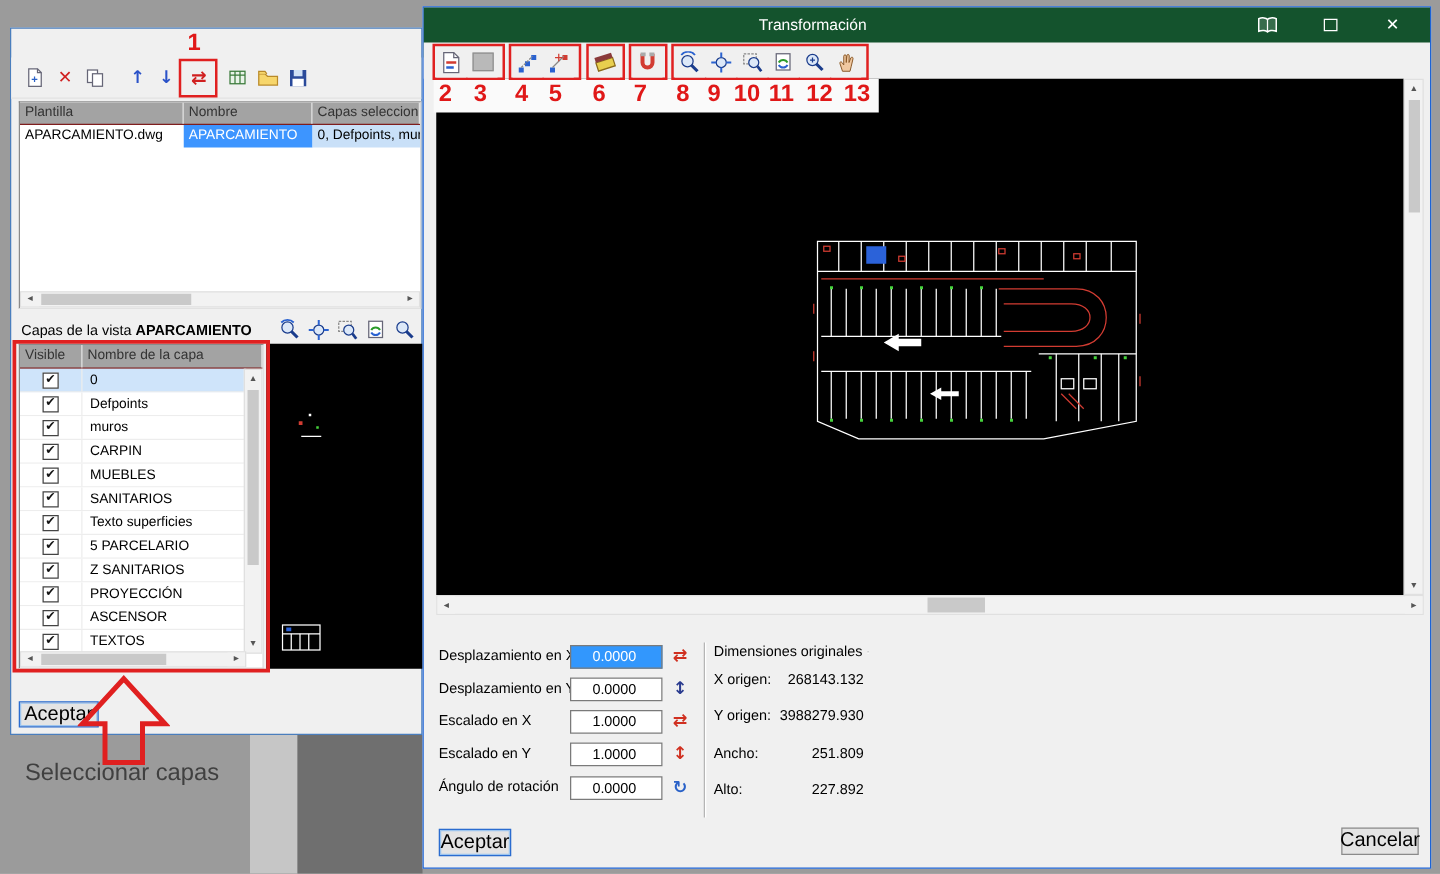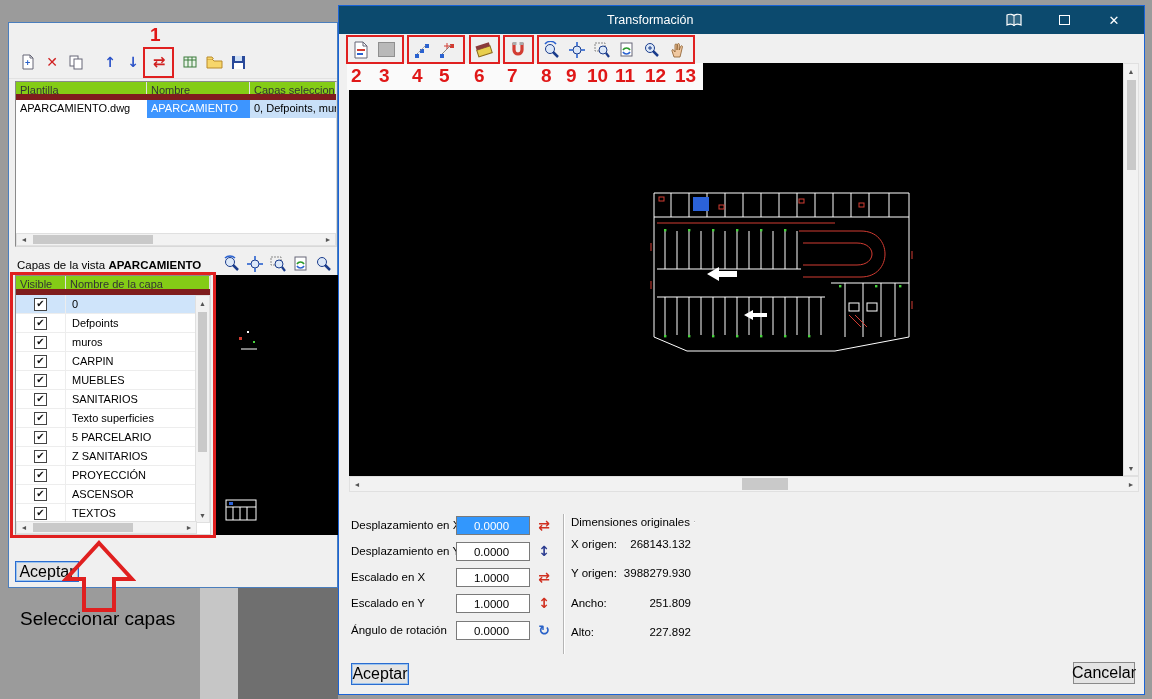--- a/index.html
+++ b/index.html
@@ -20,47 +20,47 @@
 .sb .sba{width:14px;height:100%;display:flex;align-items:center;justify-content:center;font-size:7px;color:#555;background:#f2f2f2}
 .sb .sbt{background:#c9c9c9;height:9px}
 .sbv{background:#f2f2f2;border:1px solid #e0e0e0;display:flex;flex-direction:column;align-items:center}
 .sbv .sba{height:14px;width:100%;display:flex;align-items:center;justify-content:center;font-size:7px;color:#555}
 .sbv .sbt{background:#c9c9c9;width:9px}
 
 .dlg{background:#f0f0f0}
 #tdlg{left:8px;top:22px;width:330px;height:566px;border:1px solid #4a7ebd;z-index:2}
 #tdlg .titlebar{left:0;top:0;width:100%;height:23px;background:linear-gradient(180deg,#4e8ee4,#2163c8);color:#fff}
 #rdlg{left:338px;top:5px;width:807px;height:690px;border:1px solid #1b63d6;z-index:5}
-#rdlg .titlebar{left:0;top:0;width:100%;height:40px;background:#0c4a6e;color:#fff}
+#rdlg .titlebar{left:0;top:0;width:100%;height:40px;background:#14532d;color:#fff}
 .tbtn{width:22px;height:22px;display:flex;align-items:center;justify-content:center;background:#f0f0f0}
 .ticon{width:24px;height:24px;display:flex;align-items:center;justify-content:center;background:#f0f0f0}
 .sunken{background:#fff;border:1px solid #8a8a8a;border-right-color:#d8d8d8;border-bottom-color:#d8d8d8}
 
-.lhead{display:flex;height:18px;border-bottom:6px solid #7f1d1d;background:#84cc16;color:#333}
+.lhead{display:flex;height:18px;border-bottom:1px solid #7f1d1d;background:#a3a3a3;color:#333}
 .lhead span{padding:2px 0 0 4px;border-right:1px solid #e3e3e3;overflow:hidden;white-space:nowrap}
 .trow{display:flex;height:18px}
 .trow .cell{padding:2px 0 0 4px;overflow:hidden;white-space:nowrap}
 
 .lrow{display:flex;height:19px;border-bottom:1px solid #ededed;align-items:center;background:#fff}
 .lrow.selected{background:#cfe4fa}
 .lrow .c1{width:50px;height:100%;display:flex;align-items:center;justify-content:center;border-right:1px solid #ededed}
 .lrow .c2{flex:1;padding-left:6px;overflow:hidden;white-space:nowrap}
 .cb{width:13px;height:13px;border:1px solid #444;background:#fff;display:flex;align-items:center;justify-content:center;font-size:10px;color:#111}
 
 .btn{background:#e4e4e4;border:1px solid #8a8a8a;font-size:16px;display:flex;align-items:center;justify-content:center;color:#000}
 .btn.focus{border:1px solid #2a6cd0;box-shadow:inset 0 0 0 1px #9cc4ee}
 
 .flabel{font-size:11.5px;color:#000}
 .inp{width:74px;height:19px;border:1px solid #7a7a7a;background:#fff;font-family:"Liberation Sans",sans-serif;font-size:11.5px;text-align:center;padding-right:3px}
 .inp.sel{background:#3297fd;color:#fff}
 .ficon{width:18px;height:18px;display:flex;align-items:center;justify-content:center;font-size:14px;font-weight:bold}
 
 .rbox{border:2px solid #e02020;z-index:6;display:flex;align-items:center;padding:0 1px;gap:1px;background:transparent}
 .annnum{color:#e01818;font-weight:bold;font-size:19px;z-index:7}
-.anntext{color:#000000;font-size:19px;z-index:10;white-space:nowrap}
+.anntext{color:#404040;font-size:19px;z-index:10;white-space:nowrap}
 </style>
 </head>
 <body>
 
 <div id="root">
 
   <div class="abs bgrect" style="left:200px;top:585px;width:38px;height:114px;background:#c6c6c6"></div>
   <div class="abs bgrect" style="left:238px;top:585px;width:100px;height:114px;background:#6f6f6f"></div>
 
 

